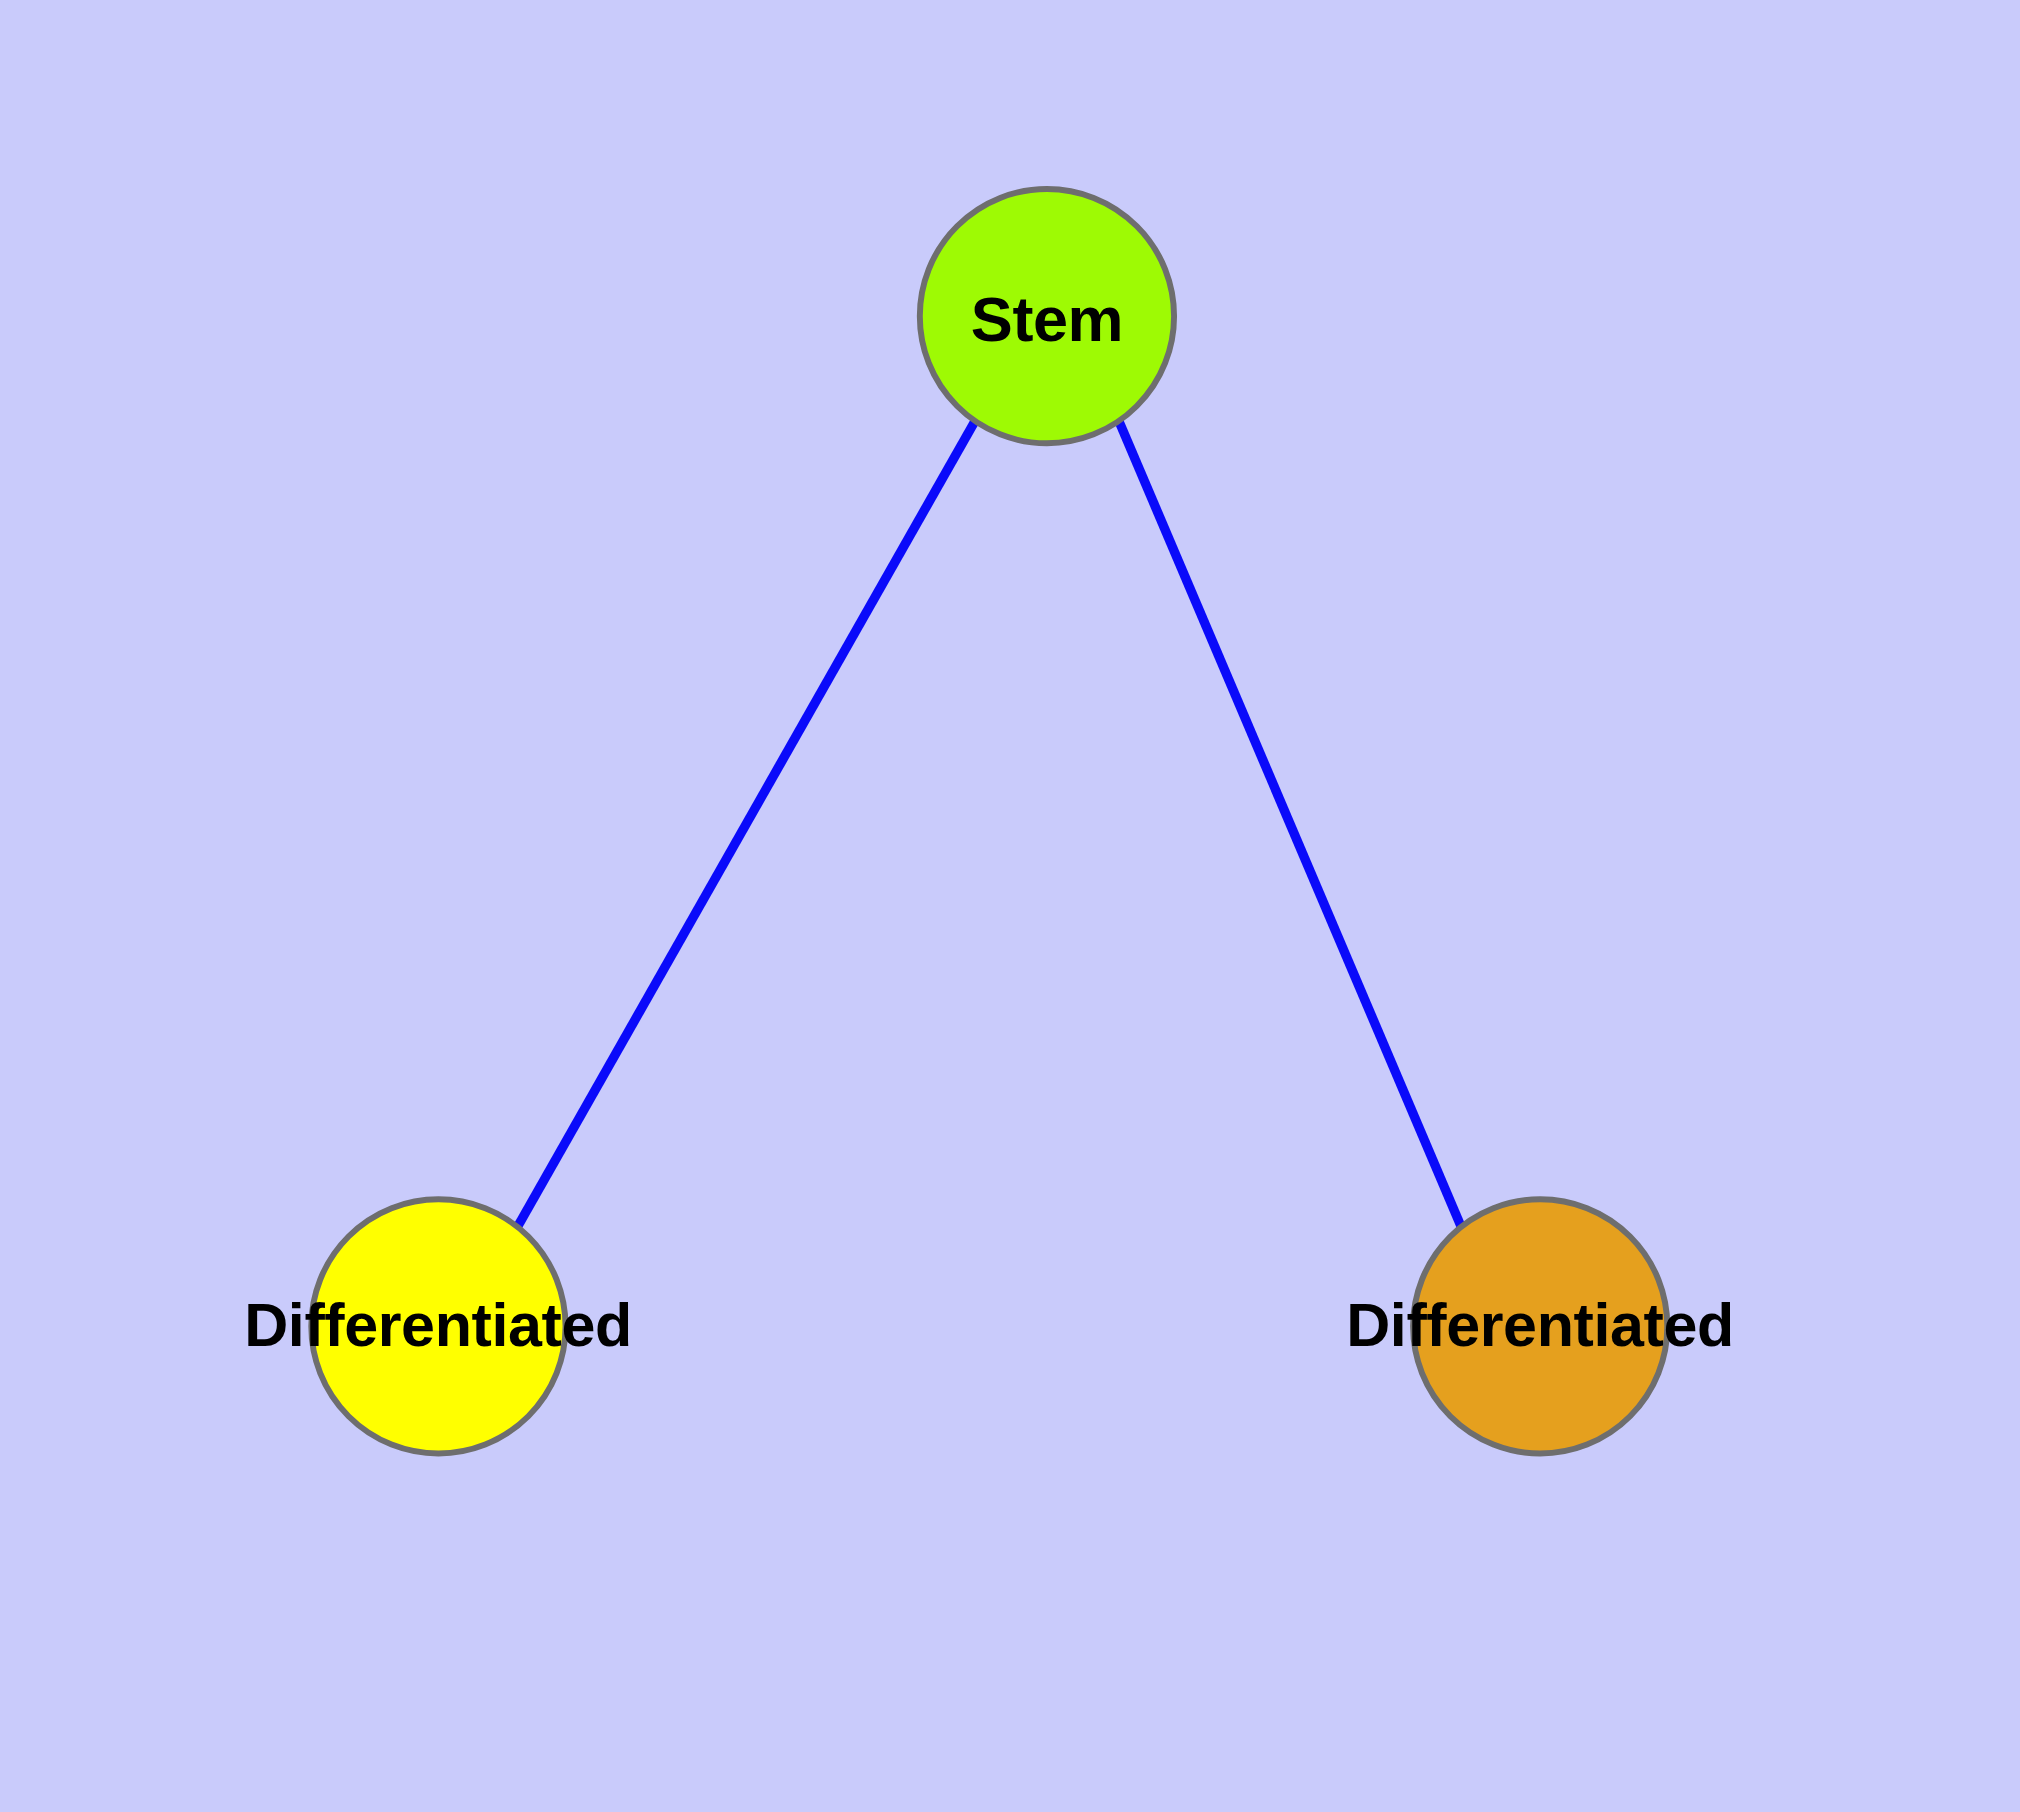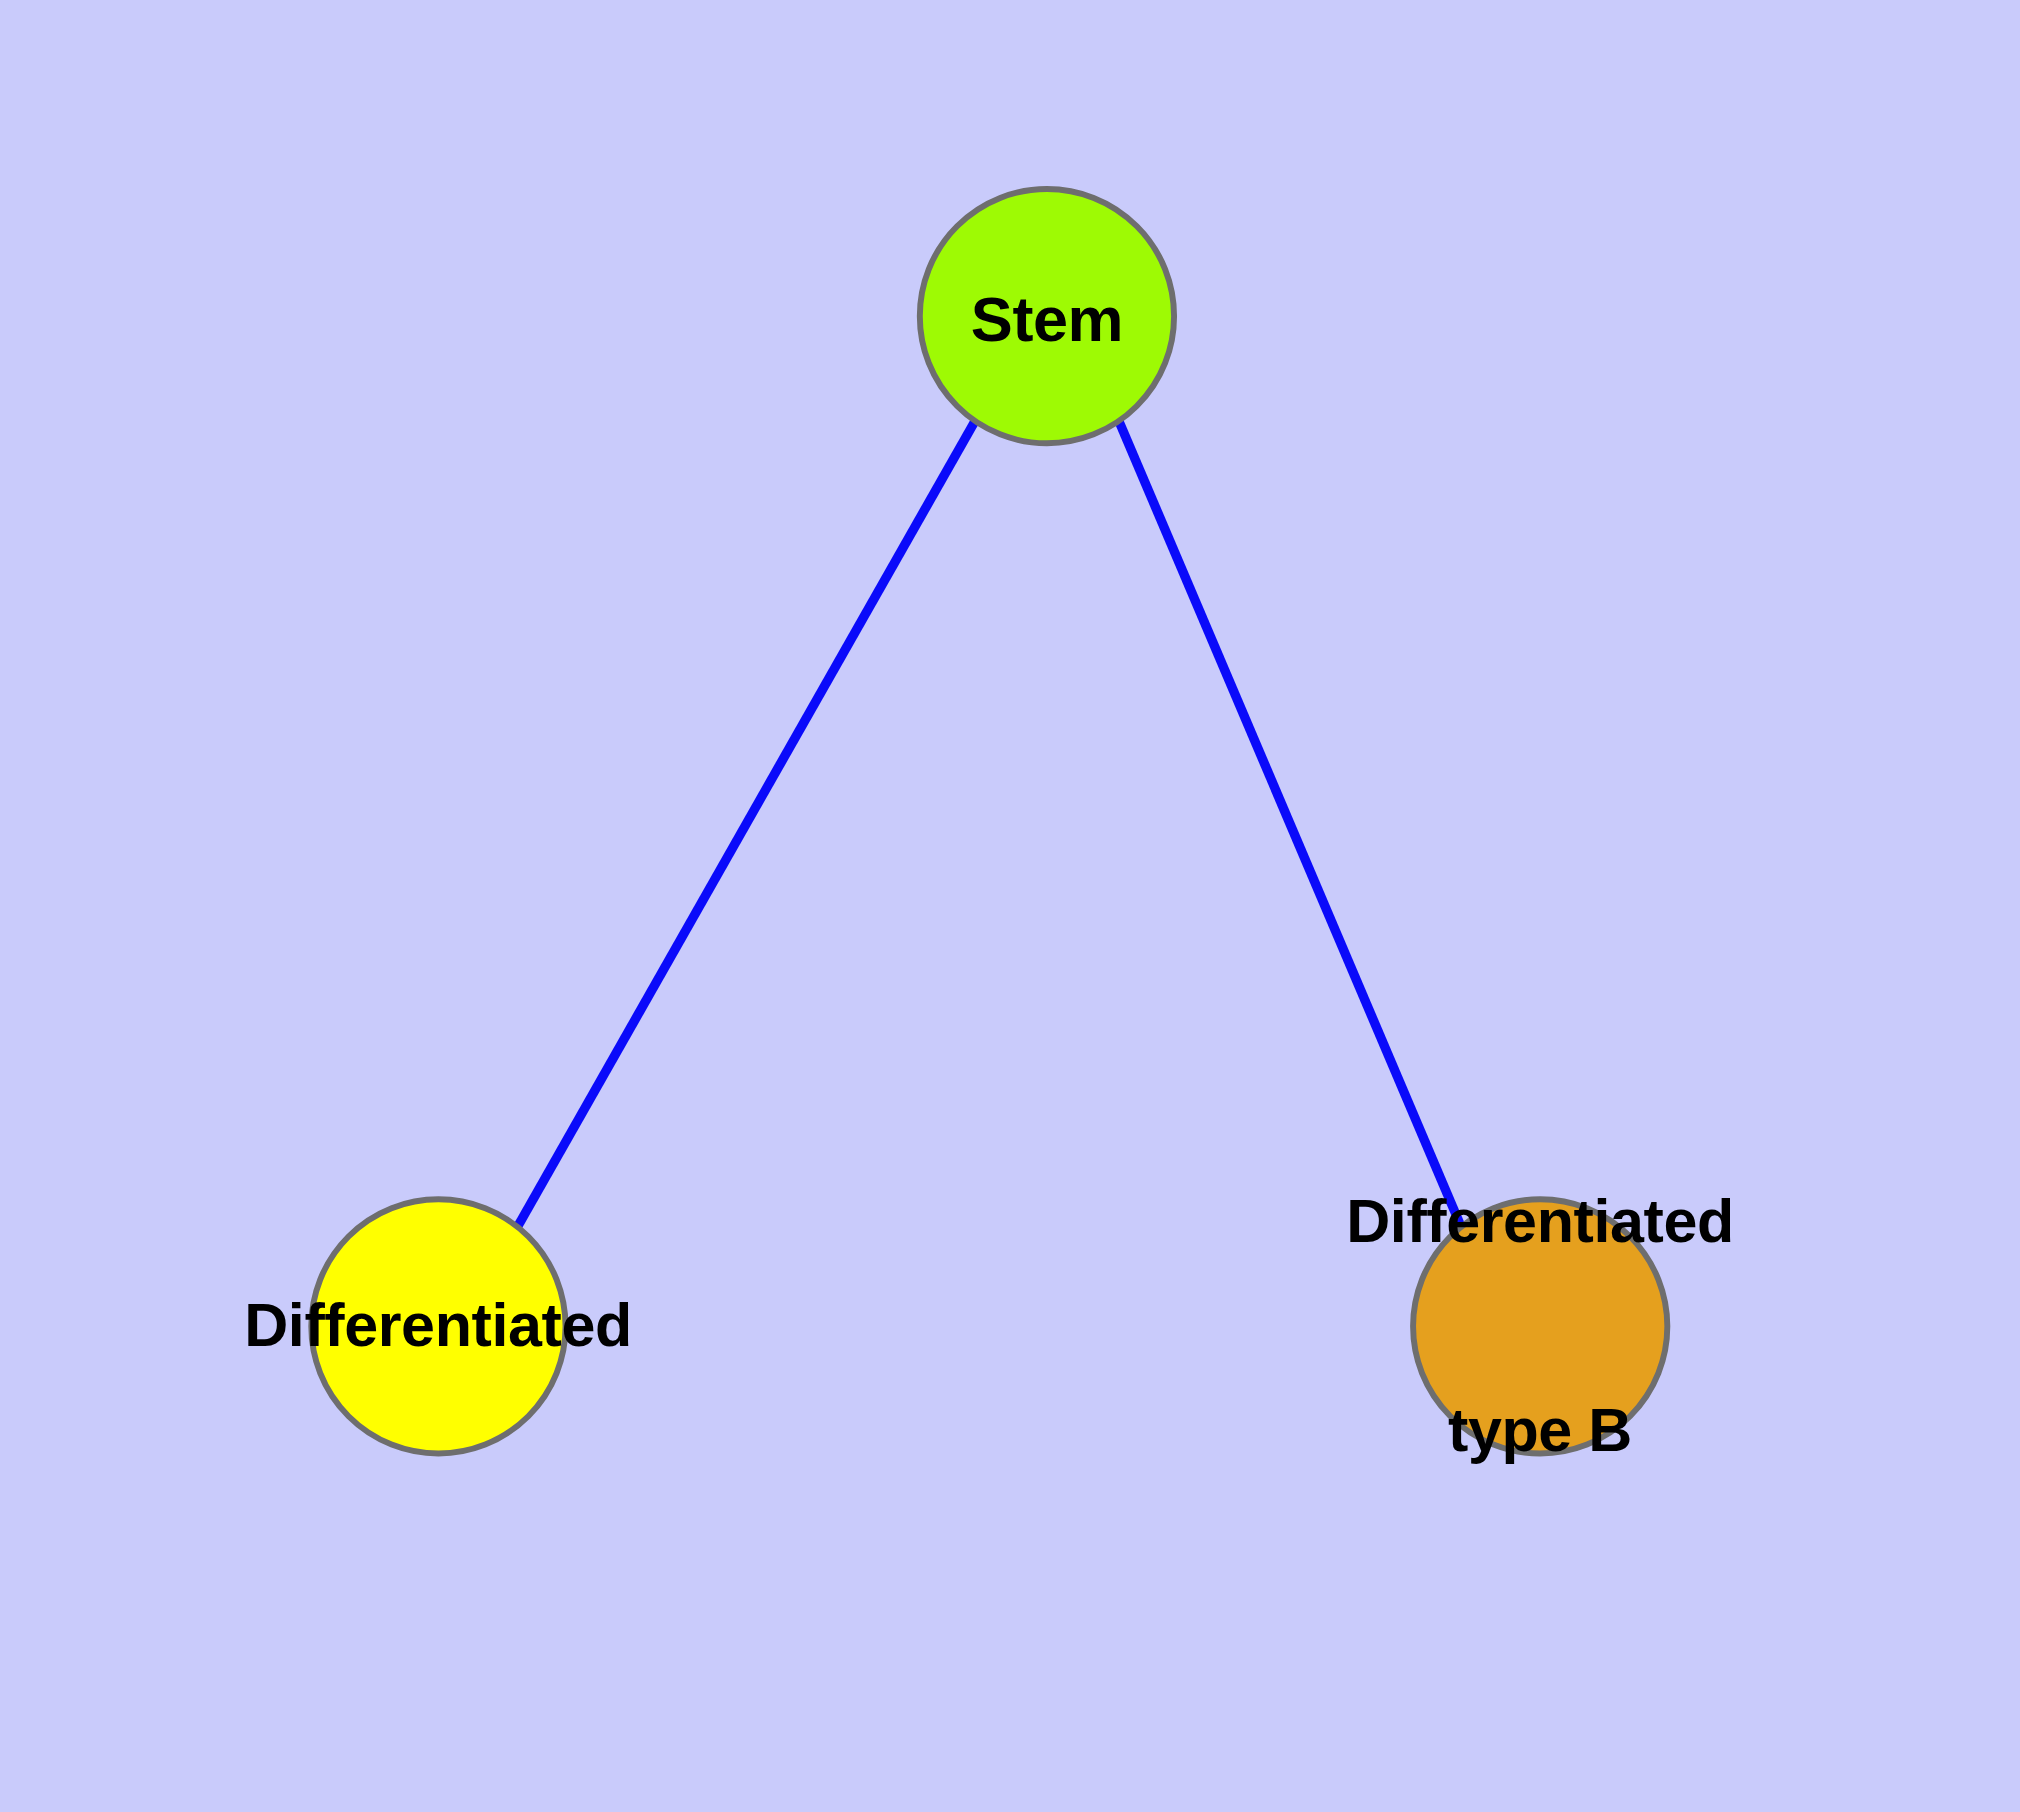--- a/index.html
+++ b/index.html
@@ -57,17 +57,16 @@
   </svg>
 
   <div class="node-label single" style="left: 1047px; top: 320px; color: rgb(0, 0, 0); font-weight: bold;">Stem</div>
 
   <div class="node-label" style="left: 438px; top: 1326px; color: rgb(0, 0, 0); font-weight: bold;">
     <div>Differentiated</div>
   </div>
 
   <div class="node-label" style="left: 1540px; top: 1326px; color: rgb(0, 0, 0); font-weight: bold;">
     <div>Differentiated</div>
-    <div>type B</div>
   </div>
 
 </div>
 
 
 </body></html>

